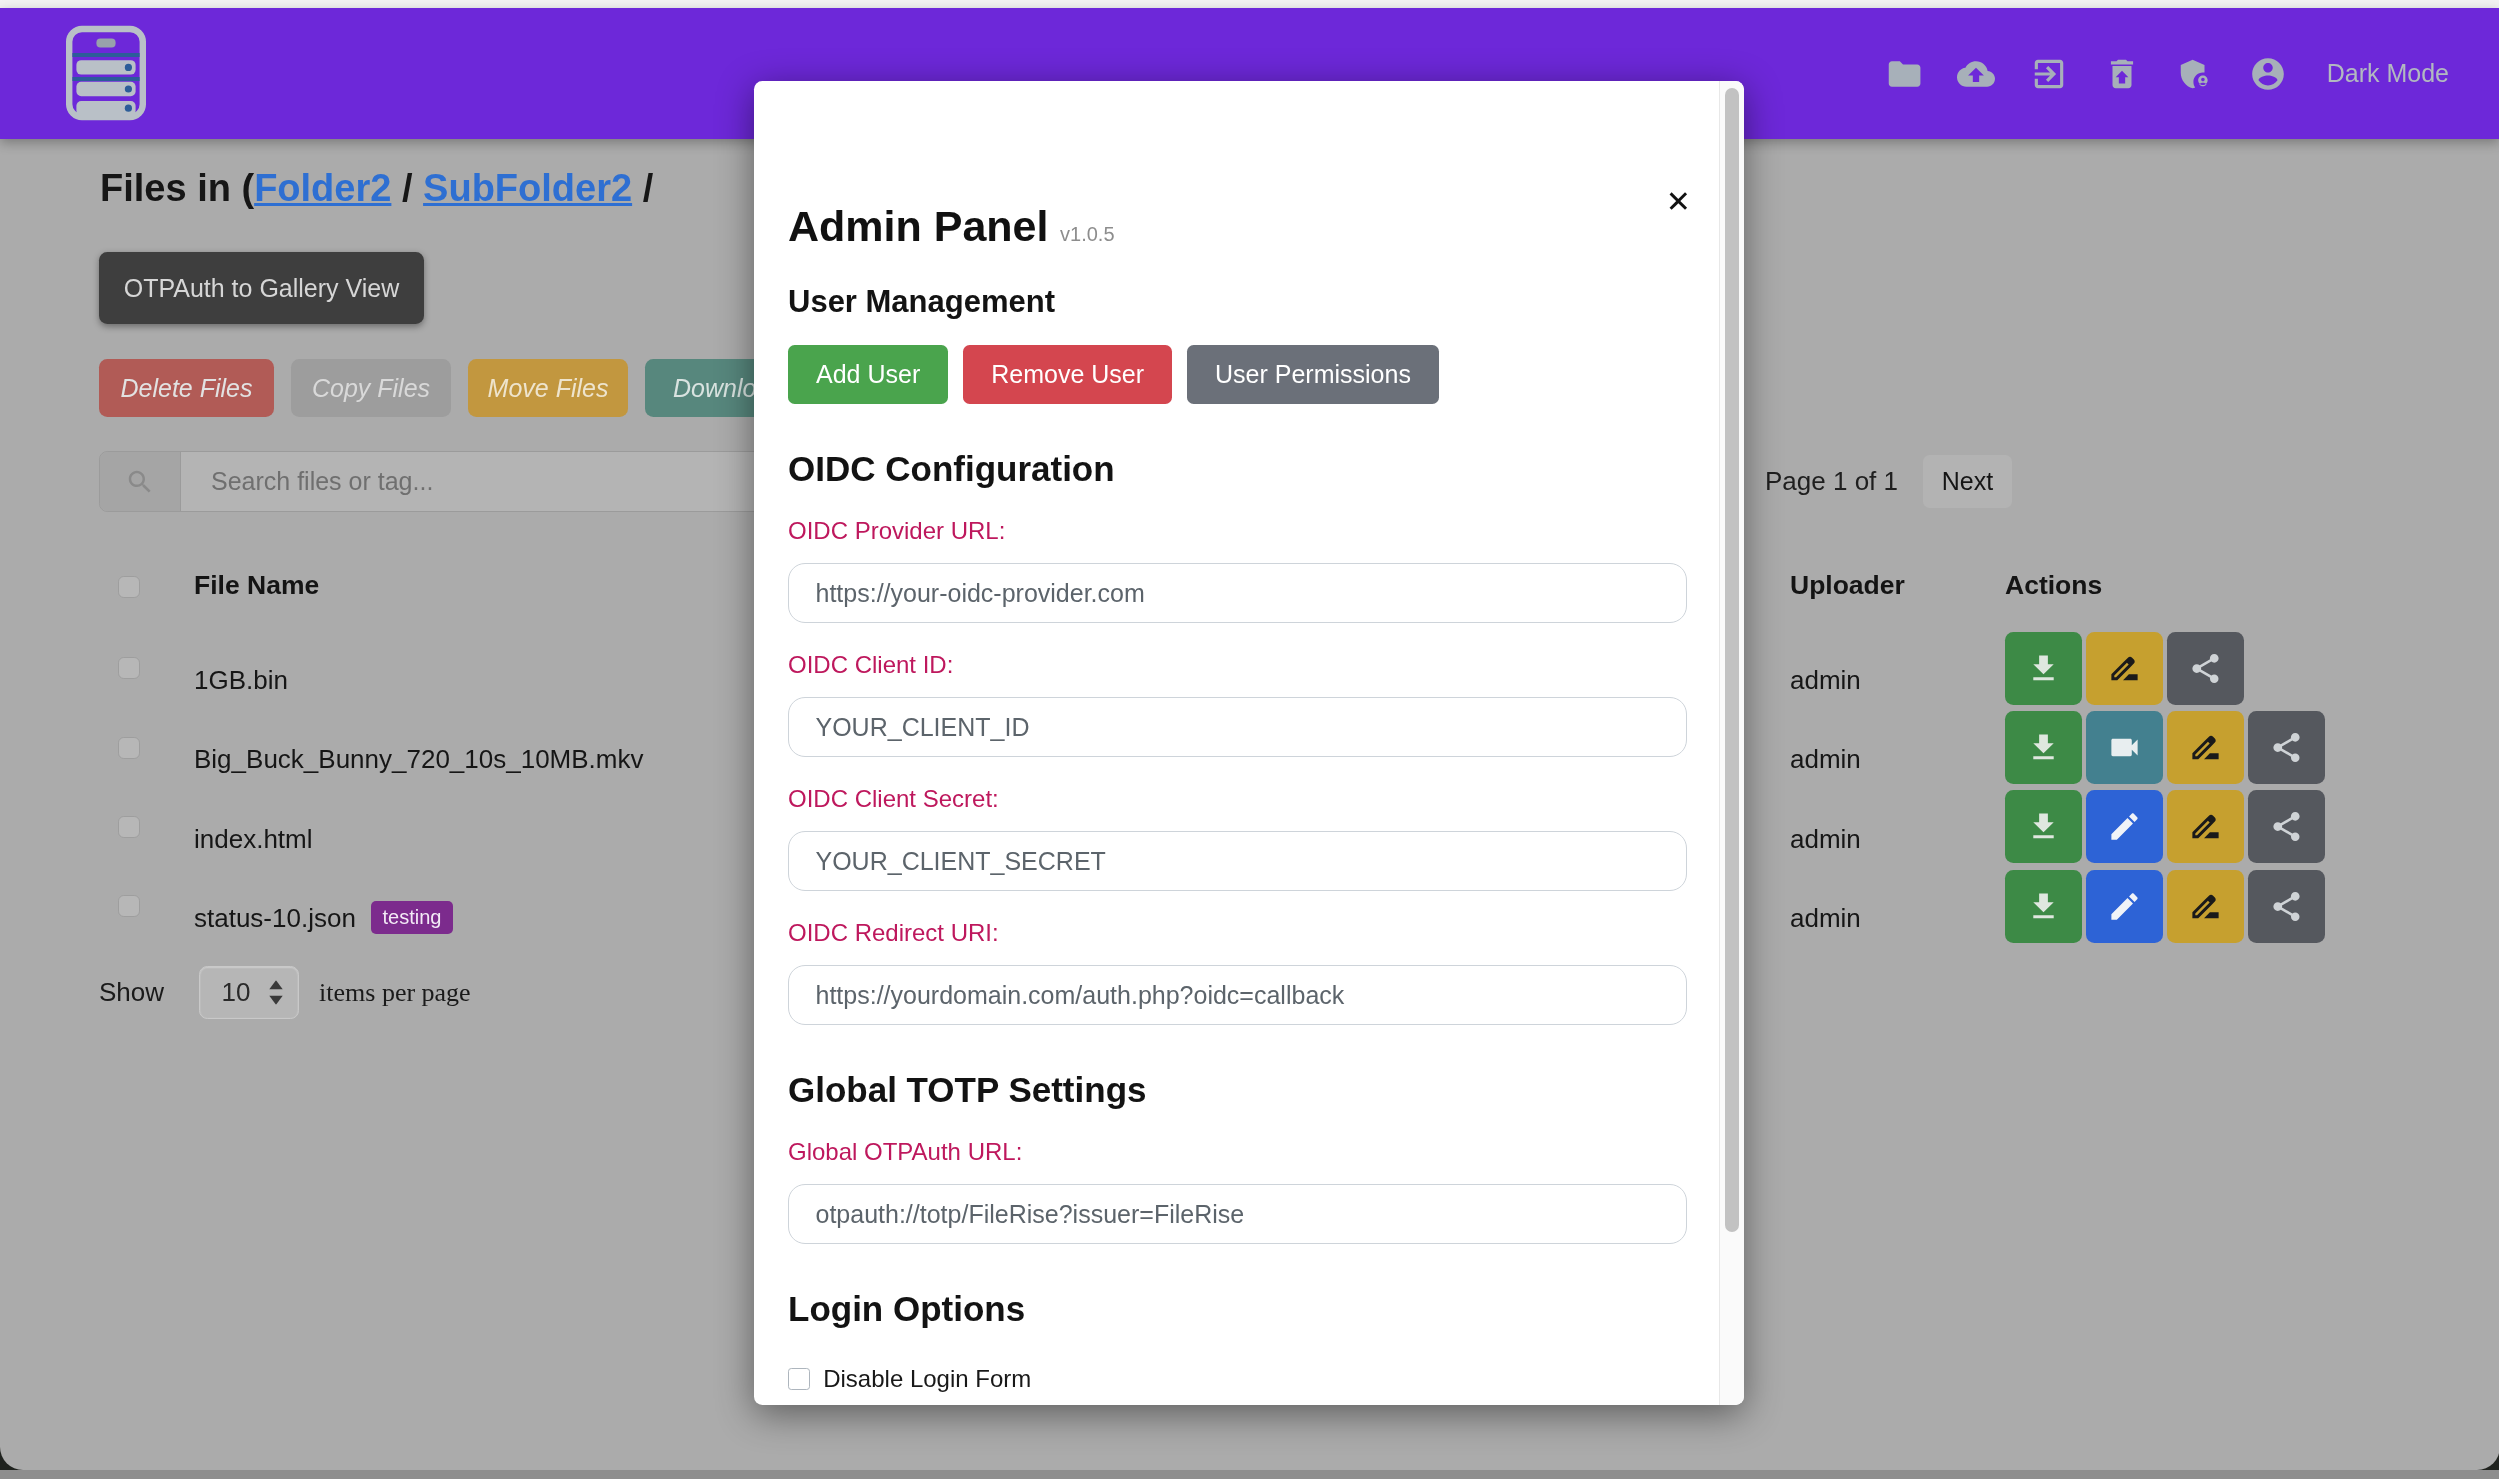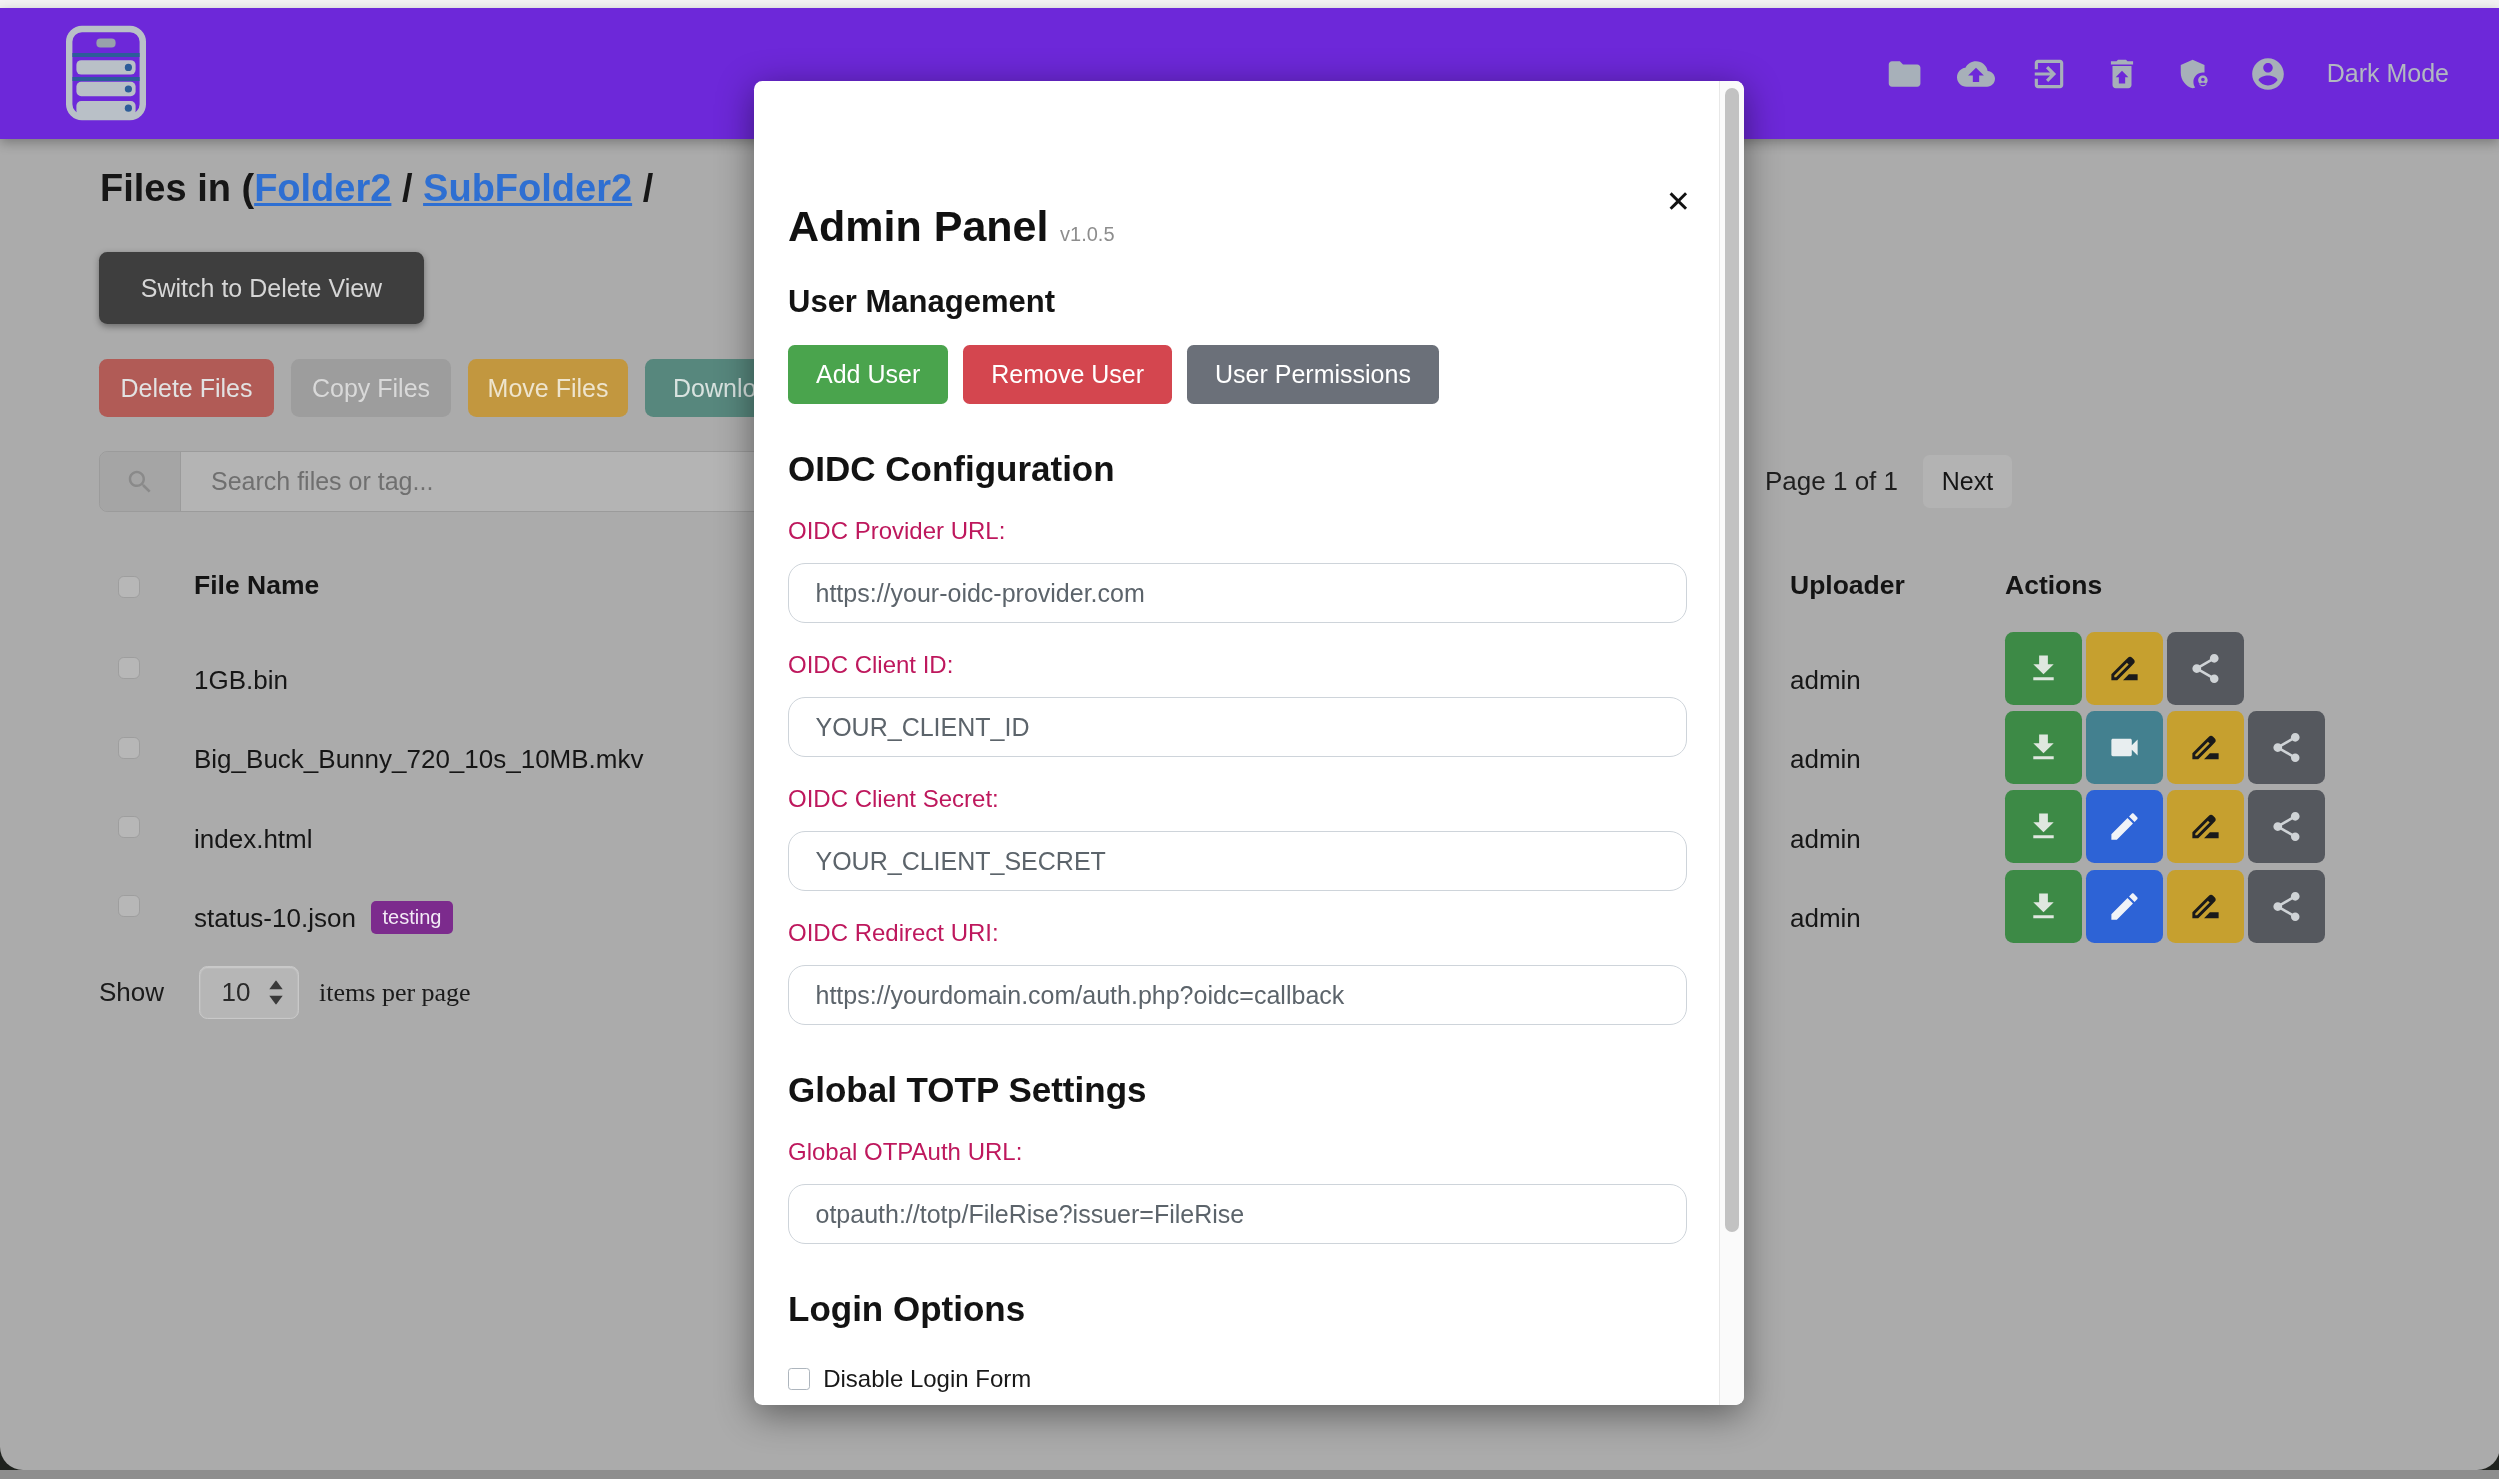--- a/index.html
+++ b/index.html
@@ -25,21 +25,21 @@
 
   #breadcrumb { left:100px; top:167px; font-size:38px; font-weight:bold; color:#161616; white-space:nowrap; }
   #breadcrumb a { color:#2e6fd2; text-decoration:underline; cursor:pointer; }
 
   #gallery-btn { left:99px; top:252px; width:325px; height:72px; background:#3e3e3e;
     border-radius:8.3px; color:#d6d6d6; font-size:25px; display:flex; align-items:center;
     justify-content:center; box-shadow:0 2.5px 6.6px rgba(0,0,0,.35); cursor:pointer; }
 
   .tool-btn { position:absolute; top:359px; height:58px; border-radius:8.3px; font-size:25px;
     display:flex; align-items:center; justify-content:center; color:#e2e2e2; cursor:pointer;
-    white-space:nowrap; overflow:hidden; }
+    white-space:nowrap; overflow:hidden;font-style:italic; }
   #btn-delete { left:99px; width:175px; background:#b15b56; }
   #btn-copy   { left:291px; width:160px; background:#9d9d9d; color:#d9d9d9; }
   #btn-move   { left:468px; width:160px; background:#c2973f; color:#eee4cd; }
   #btn-download { left:645px; width:207px; background:#57877d; color:#d9e3e0; justify-content:flex-start; padding-left:28px; }
 
   #search-wrap { left:99px; top:451px; width:876px; height:61px; border:0.8px solid #9b9b9b;
     border-radius:8.3px; overflow:hidden; display:flex; }
   #search-icon-seg { width:81px; background:#a5a5a5; border-right:0.8px solid #9b9b9b;
     display:flex; align-items:center; justify-content:center; color:#8a8a8a; }
   #search-input { flex:1; border:none; outline:none; background:#b4b4b4; font-size:25px;
@@ -191,21 +191,21 @@
     <span id="dark-mode-label">Dark Mode</span>
   </div>
 </div>
 <div id="app-title" class="abs">FileRise</div>
 
 <div id="content-card" class="abs"></div>
 <div id="bottom-band" class="abs"></div>
 
 <div id="breadcrumb" class="abs"><span>Files in (</span><a>Folder2</a><span> / </span><a>SubFolder2</a><span> /</span></div>
 
-<div id="gallery-btn" class="abs">Switch to Delete View</div>
+<div id="gallery-btn" class="abs">OTPAuth to Gallery View</div>
 
 <div id="btn-delete" class="tool-btn">Delete Files</div>
 <div id="btn-copy" class="tool-btn">Copy Files</div>
 <div id="btn-move" class="tool-btn">Move Files</div>
 <div id="btn-download" class="tool-btn">Download</div>
 
 <div id="search-wrap" class="abs">
   <div id="search-icon-seg">
       <svg width="30" height="30" viewBox="0 0 36 36">
         <use href="#i-search"></use>

